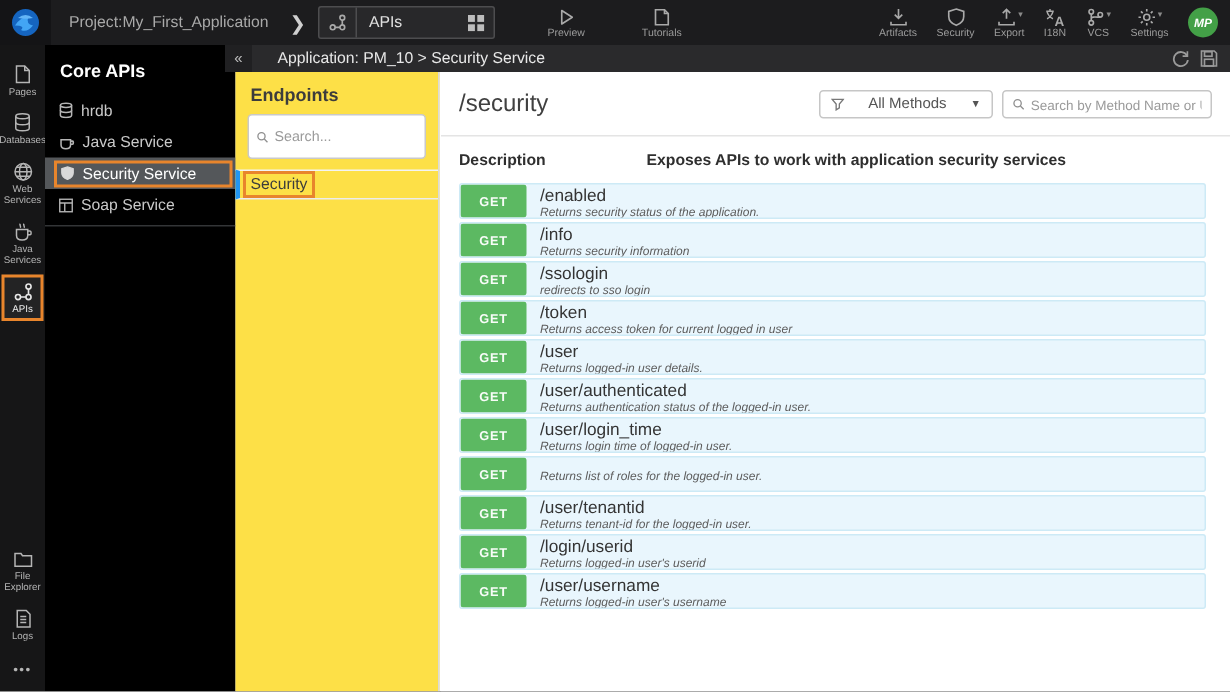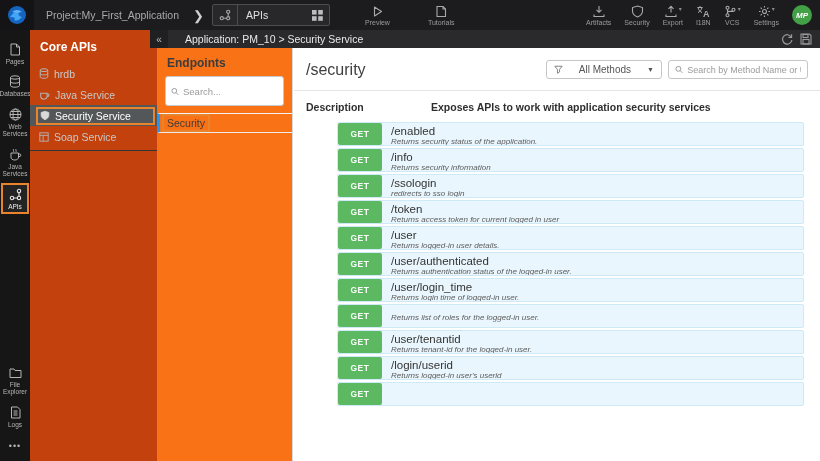--- a/index.html
+++ b/index.html
@@ -27,37 +27,37 @@
   
   .rail { position:absolute; left:0; top:30px; width:30px; height:431px; background:#161617; display:flex; flex-direction:column; align-items:center; padding-top:8px; }
   .rail-item { width:30px; display:flex; flex-direction:column; align-items:center; color:#b5b5b5; font-size:6.5px; text-align:center; line-height:1.15; padding:5px 0; cursor:pointer; }
   .rail-item svg { margin-bottom:2px; }
   .rail-item.active-wrap { padding:0; }
   .rail .ann-rail { border:2px solid var(--accent); padding:3px 0 2px; width:28px; display:flex; flex-direction:column; align-items:center; background:#232324; }
   .rail-spacer { flex:1; }
   .rail-more { color:#b5b5b5; font-size:9px; letter-spacing:1px; padding:8px 0 10px; cursor:pointer; }
 
   
-  .core-panel { position:absolute; left:30px; top:30px; width:127px; height:431px; background:#c2410c; }
+  .core-panel { position:absolute; left:30px; top:30px; width:127px; height:431px; background:#000000; }
   .core-header { color:#fff; font-size:12px; font-weight:bold; padding:10px 0 9px 10px; }
   .core-item { display:flex; align-items:center; height:21px; padding-left:9px; color:#c9c9c9; font-size:10.5px; cursor:pointer; gap:5px; white-space:nowrap; }
   .core-item svg { flex:none; }
   .core-item.selected { background:#54575a; }
   .core-item.selected .ann-core { border:2px solid var(--accent); display:flex; align-items:center; gap:5px; padding:1px 22px 1px 2px; margin-left:-3px; color:#fff; }
   .core-list { border-bottom:1px solid #333537; padding-bottom:3px; }
 
   
   .app-bar { position:absolute; left:157px; top:30px; width:663px; height:18px; background:#2a2a2c; display:flex; align-items:center; }
   .collapse-tab { width:18px; height:18px; margin-left:-7px; background:#202022; color:#bdbdbd; font-size:10px; display:flex; align-items:center; justify-content:center; flex:none; cursor:pointer; }
   .breadcrumb { color:#e8e8e8; font-size:10.5px; margin-left:17px; }
   .bar-actions { margin-left:auto; display:flex; gap:7px; align-items:center; padding-right:8px; color:#9a9a9a; }
   .bar-actions svg { cursor:pointer; display:block; }
 
   
-  .endpoints-panel { position:absolute; left:157px; top:48px; width:136px; height:413px; background:#f97316; border-right:1px solid #d9d9d9; }
+  .endpoints-panel { position:absolute; left:157px; top:48px; width:136px; height:413px; background:#fde047; border-right:1px solid #d9d9d9; }
   .ep-title { font-size:12px; font-weight:bold; color:#3c3c3c; padding:8px 0 6px 10px; }
   .ep-search { margin:0 8px; height:30px; border:1px solid #c9c9c9; border-radius:3px; display:flex; align-items:center; padding:0 5px; gap:4px; background:#fff; }
   .ep-search input { border:none; outline:none; width:100%; font-size:9.5px; color:#555; font-family:"Liberation Sans",sans-serif; }
   .ep-search input::placeholder { color:#9a9a9a; }
   .ep-item { margin-top:7px; height:20px; display:flex; align-items:center; border-left:3px solid var(--blue); border-bottom:1px solid #ececec; border-top:1px solid #f3f3f3; cursor:pointer; }
   .ann-text { border:2px solid var(--accent); font-size:10.5px; color:#3c3c3c; padding:1px 3px; margin-left:2px; }
 
   
   .main { position:absolute; left:294px; top:48px; width:526px; height:413px; background:#fff; }
   .main-head { display:flex; align-items:center; padding:12px 12px 0 12px; }
@@ -65,21 +65,21 @@
   .head-controls { margin-left:auto; display:flex; gap:6px; }
   .methods-btn { height:19px; border:1px solid #c6c6c6; border-radius:3px; background:#fff; display:flex; align-items:center; gap:16px; padding:0 7px; font-size:10px; color:#555; cursor:pointer; }
   .methods-btn .dd-caret { font-size:7px; color:#555; }
   .main-search { width:140px; height:19px; border:1px solid #c6c6c6; border-radius:3px; display:flex; align-items:center; gap:4px; padding:0 6px; }
   .main-search input { border:none; outline:none; width:100%; font-size:9px; color:#555; font-family:"Liberation Sans",sans-serif; }
   .main-search input::placeholder { color:#9a9a9a; }
   .main-divider { border-bottom:1px solid #e4e4e4; margin-top:11px; }
   .desc-row { display:flex; padding:10px 12px 8px 12px; }
   .desc-label { width:125px; font-size:10.5px; font-weight:bold; color:#2f2f2f; flex:none; }
   .desc-text { font-size:10.5px; font-weight:bold; color:#2f2f2f; }
-  .ep-list { padding:1px 16px 0 12px;margin-left:31px; }
+  .ep-list { padding:1px 16px 0 12px; }
   .ep-row { display:flex; align-items:stretch; height:24px; margin-bottom:2px; background:var(--row-bg); border:1px solid var(--row-border); border-radius:2px; overflow:hidden; cursor:pointer; }
   .get-chip { width:44px; flex:none; background:var(--green); color:rgba(255,255,255,.95); font-size:8.5px; font-weight:bold; letter-spacing:.5px; display:flex; align-items:center; justify-content:center; border-radius:2px; }
   .ep-text { padding:2px 0 0 9px; display:flex; flex-direction:column; justify-content:center; }
   .ep-path { font-size:11.5px; font-weight:500; color:#343434; line-height:12px; }
   .ep-desc { font-size:8px; font-style:italic; color:#5c5c5c; line-height:9px; }
 </style>
 </head>
 <body>
 
 <div class="app">
@@ -412,17 +412,21 @@
         <div class="ep-row">
           <div class="get-chip">GET</div>
           <div class="ep-text">
             <div class="ep-path">/login/userid</div>
             <div class="ep-desc">Returns logged-in user's userid</div>
           </div>
         </div>
 
         <div class="ep-row">
           <div class="get-chip">GET</div>
+          <div class="ep-text">
+            <div class="ep-path">/user/username</div>
+            <div class="ep-desc">Returns logged-in user's username</div>
+          </div>
         </div>
       </div>
   </main>
 
 </div>
 
 </body></html>

